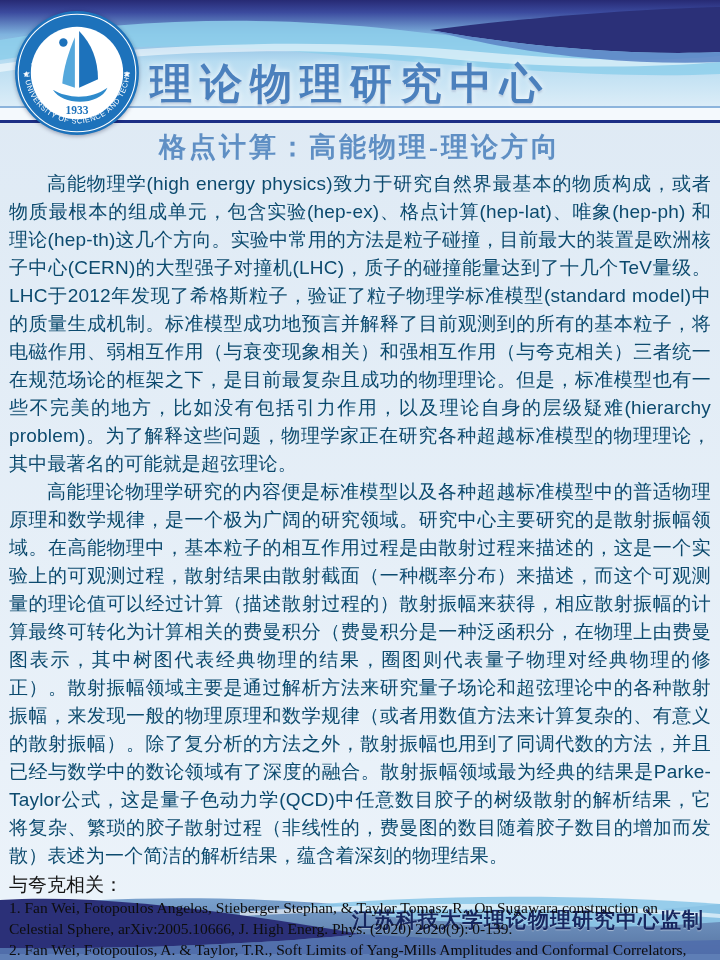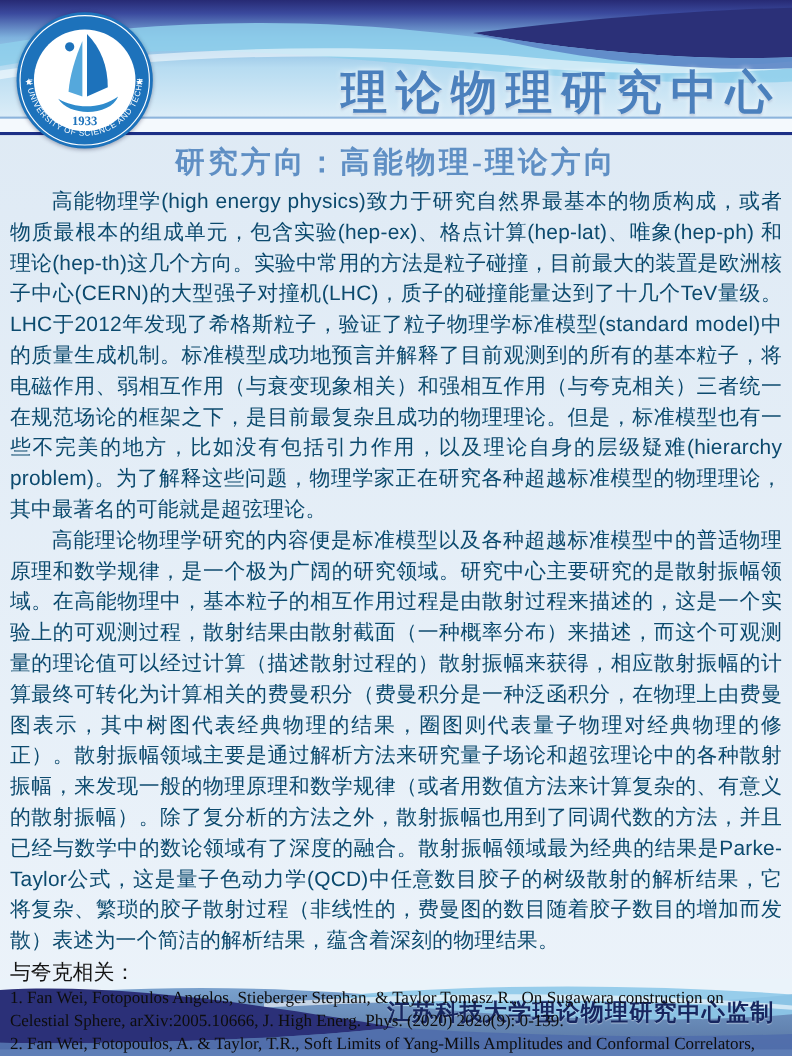--- a/index.html
+++ b/index.html
@@ -11,21 +11,21 @@
   }
   .page { position:relative; width:720px; height:960px; }
 
   
   .header { position:relative; height:123px; z-index:2; }
   .header-waves { position:absolute; left:0; top:0; width:720px; height:123px; display:block; }
   .logo-wrap { position:absolute; left:14px; top:10px; width:126px; height:126px; z-index:4; }
   .logo-wrap svg { width:100%; height:100%; display:block; filter:drop-shadow(0 1px 2px rgba(0,0,40,.35)); }
   .header-title {
     position:absolute; left:150px; right:10px; top:56px; z-index:3;
-    text-align:right; font-family:Liberation Mono, monospace;
+    text-align:left; font-family:Liberation Mono, monospace;
     font-size:42px; font-weight:bold; color:#4b80bd; letter-spacing:8px;
     text-shadow:0 0 6px rgba(255,255,255,.95), 0 2px 2px rgba(40,60,120,.25);
   }
 
   
   .main { position:relative; z-index:3; padding:4px 9px 0 9px; }
   .section-title {
     text-align:center; font-family:"Liberation Serif", serif; font-weight:bold;
     font-size:27px; color:#5f8fc4; letter-spacing:3px; margin:2px 0 5px 0;
   }
@@ -98,21 +98,21 @@
           <path d="M37,76 C52,85 74,85 89,74 C82,91 47,92 37,76 Z" fill="#2f8bcc"></path>
         </g>
         <text x="60" y="99" text-anchor="middle" font-size="11" font-weight="bold" fill="#1d72bb" font-family="'Liberation Serif', serif">1933</text>
       </svg>
     </div>
 
     <div class="header-title">理论物理研究中心</div>
   </div>
 
   <div class="main">
-    <div class="section-title">研究方向：高能物理-理论方向</div>
+    <div class="section-title">格点计算：高能物理-理论方向</div>
 
     <div class="para">高能物理学(high energy physics)致力于研究自然界最基本的物质构成，或者物质最根本的组成单元，包含实验(hep-ex)、格点计算(hep-lat)、唯象(hep-ph) 和理论(hep-th)这几个方向。实验中常用的方法是粒子碰撞，目前最大的装置是欧洲核子中心(CERN)的大型强子对撞机(LHC)，质子的碰撞能量达到了十几个TeV量级。LHC于2012年发现了希格斯粒子，验证了粒子物理学标准模型(standard model)中的质量生成机制。标准模型成功地预言并解释了目前观测到的所有的基本粒子，将电磁作用、弱相互作用（与衰变现象相关）和强相互作用（与夸克相关）三者统一在规范场论的框架之下，是目前最复杂且成功的物理理论。但是，标准模型也有一些不完美的地方，比如没有包括引力作用，以及理论自身的层级疑难(hierarchy problem)。为了解释这些问题，物理学家正在研究各种超越标准模型的物理理论，其中最著名的可能就是超弦理论。</div>
     <div class="para">高能理论物理学研究的内容便是标准模型以及各种超越标准模型中的普适物理原理和数学规律，是一个极为广阔的研究领域。研究中心主要研究的是散射振幅领域。在高能物理中，基本粒子的相互作用过程是由散射过程来描述的，这是一个实验上的可观测过程，散射结果由散射截面（一种概率分布）来描述，而这个可观测量的理论值可以经过计算（描述散射过程的）散射振幅来获得，相应散射振幅的计算最终可转化为计算相关的费曼积分（费曼积分是一种泛函积分，在物理上由费曼图表示，其中树图代表经典物理的结果，圈图则代表量子物理对经典物理的修正）。散射振幅领域主要是通过解析方法来研究量子场论和超弦理论中的各种散射振幅，来发现一般的物理原理和数学规律（或者用数值方法来计算复杂的、有意义的散射振幅）。除了复分析的方法之外，散射振幅也用到了同调代数的方法，并且已经与数学中的数论领域有了深度的融合。散射振幅领域最为经典的结果是Parke-Taylor公式，这是量子色动力学(QCD)中任意数目胶子的树级散射的解析结果，它将复杂、繁琐的胶子散射过程（非线性的，费曼图的数目随着胶子数目的增加而发散）表述为一个简洁的解析结果，蕴含着深刻的物理结果。</div>
 
     <div class="pubs-label">与夸克相关：</div>
 
     <div class="pub">1. Fan Wei, Fotopoulos Angelos, Stieberger Stephan, &amp; Taylor Tomasz R., On Sugawara construction on Celestial Sphere, arXiv:2005.10666, J. High Energ. Phys. (2020) 2020(9): 0-139.</div>
     <div class="pub">2. Fan Wei, Fotopoulos, A. &amp; Taylor, T.R., Soft Limits of Yang-Mills Amplitudes and Conformal Correlators, arXiv:1903.01676, J. High Energ. Phys. (2019) 2019(5): 121.</div>
 
   </div>

